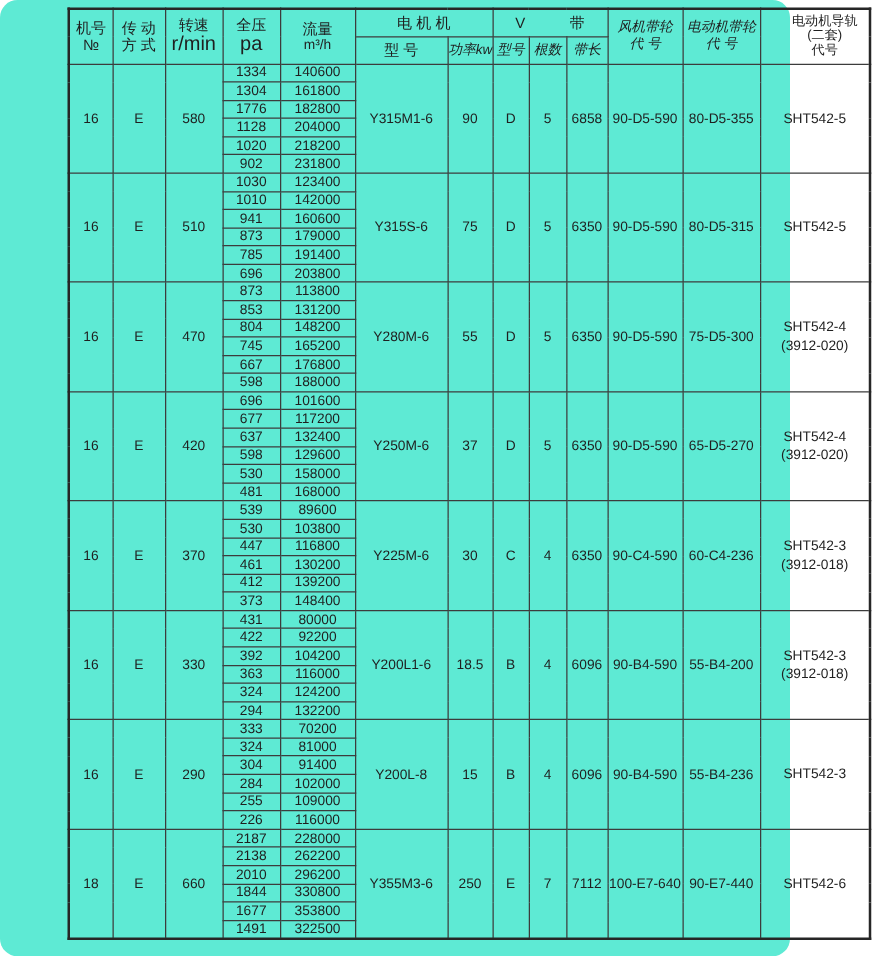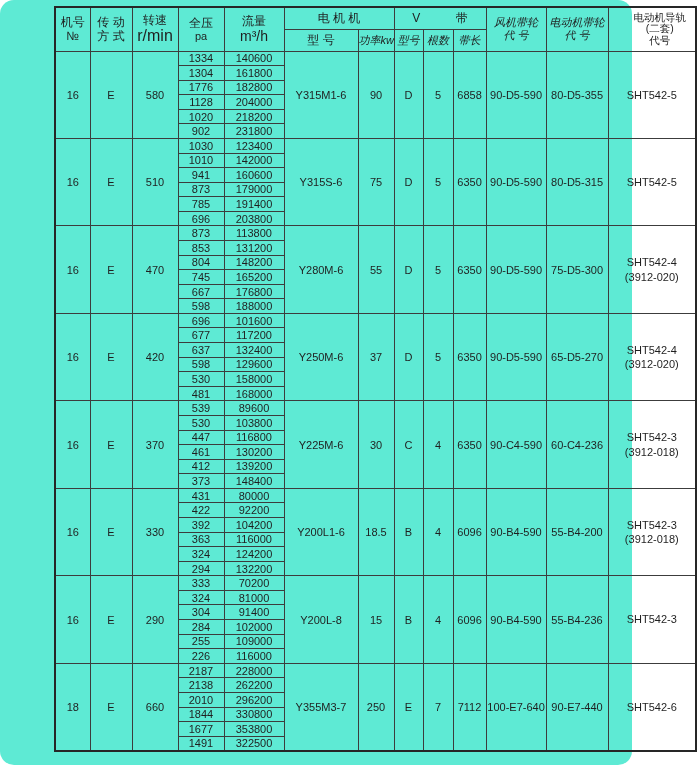--- a/index.html
+++ b/index.html
@@ -59,25 +59,25 @@
         <th rowspan="2">
           <div>传 动</div>
           <div>方 式</div>
         </th>
         <th rowspan="2">
           <div>转速</div>
           <div class="small" style="font-size:16px">r/min</div>
         </th>
         <th rowspan="2">
           <div>全压</div>
-          <div style="font-size:11px">pa</div>
+          <div style="font-size:16px">pa</div>
         </th>
         <th rowspan="2">
           <div>流量</div>
-          <div style="font-size:14px">m³/h</div>
+          <div style="font-size:11px">m³/h</div>
         </th>
         <th colspan="2">电 机 机</th>
         <th colspan="3">
           <div class="vbelt-head">
             <span>V</span>
             <span>带</span>
           </div>
         </th>
         <th rowspan="2" class="small">
           <div>风机带轮</div>
@@ -364,21 +364,21 @@
         <tr>
           <td>226</td>
           <td>116000</td>
         </tr>
         <tr>
           <td rowspan="6">18</td>
           <td rowspan="6">E</td>
           <td rowspan="6">660</td>
           <td>2187</td>
           <td>228000</td>
-          <td rowspan="6">Y355M3-7</td>
+          <td rowspan="6">Y355M3-6</td>
           <td rowspan="6">250</td>
           <td rowspan="6">E</td>
           <td rowspan="6">7</td>
           <td rowspan="6">7112</td>
           <td rowspan="6">100-E7-640</td>
           <td rowspan="6">90-E7-440</td>
           <td rowspan="6" class="rail-cell">
             <div>SHT542-6</div>
           </td>
         </tr>

